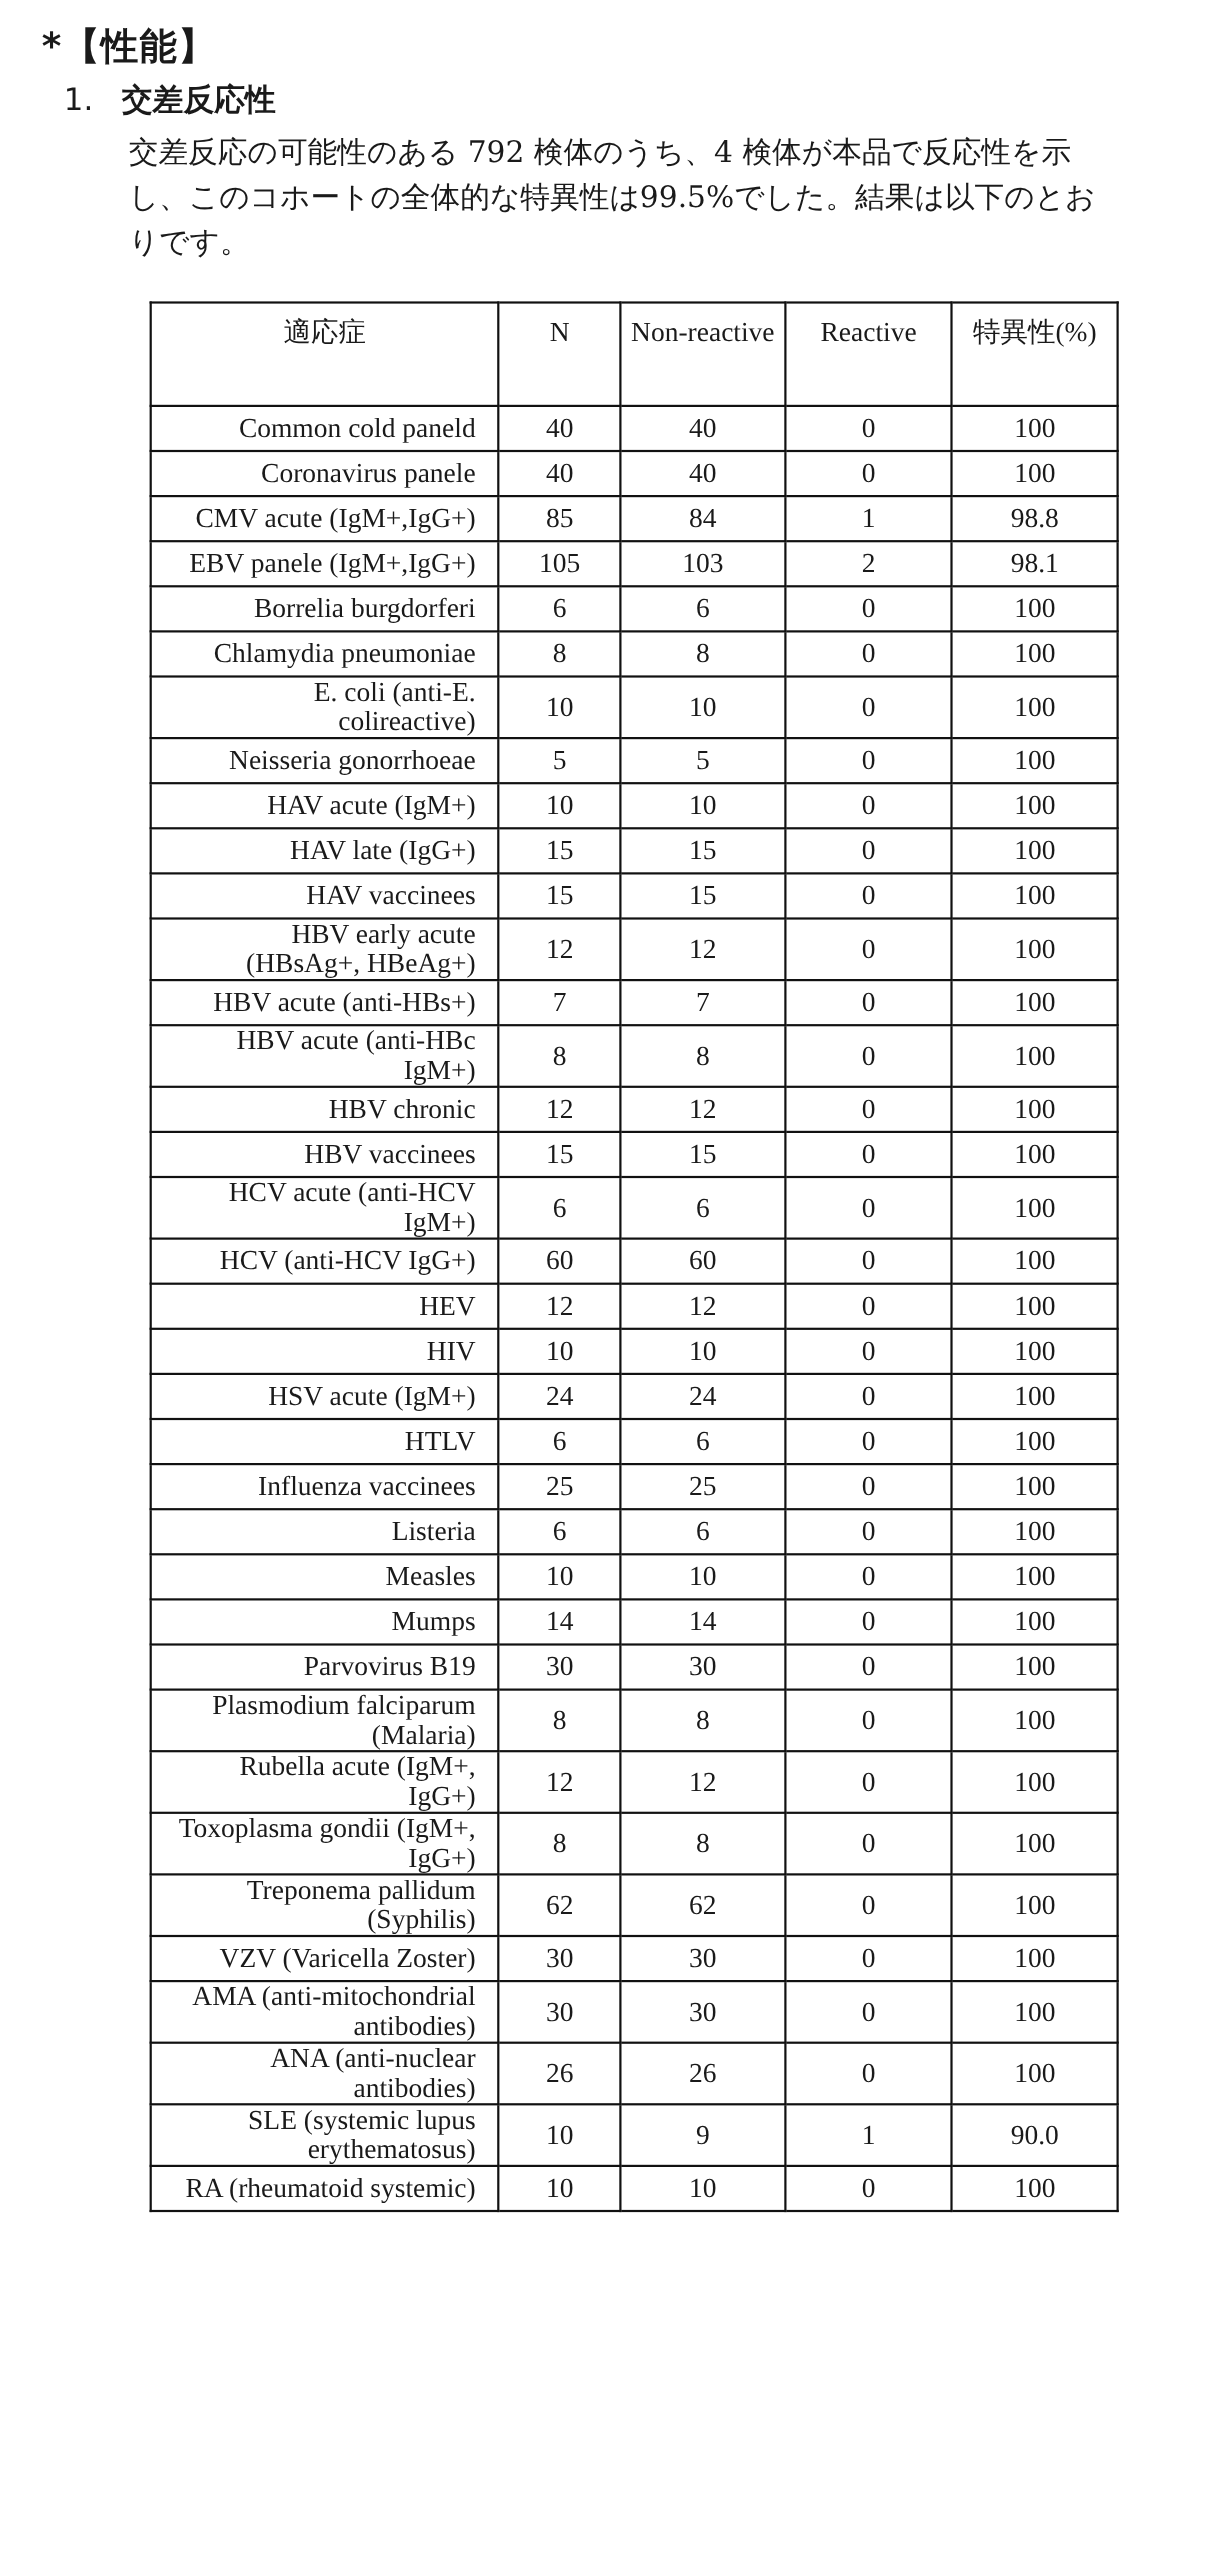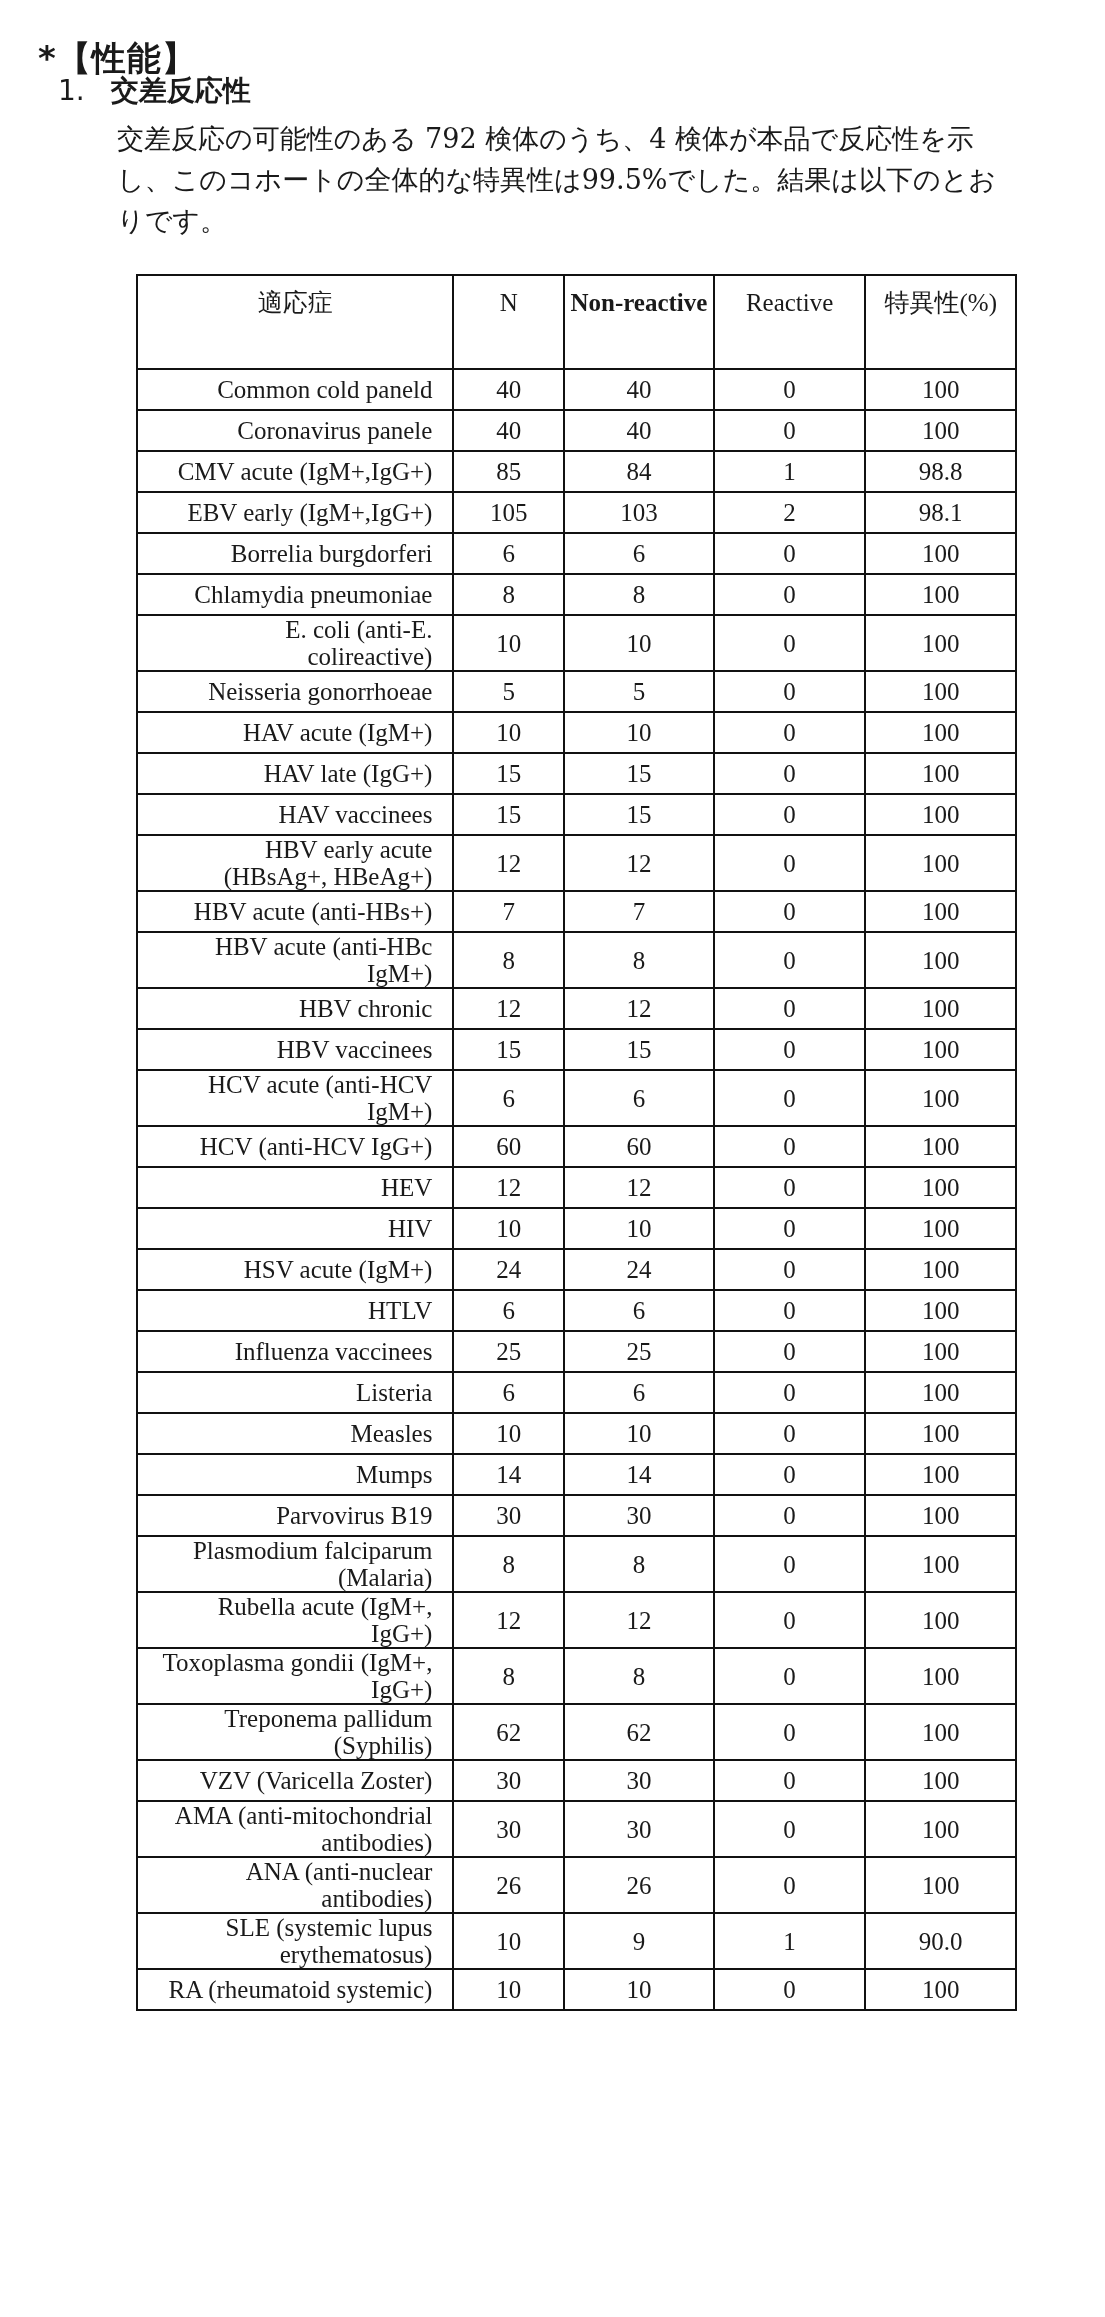--- a/index.html
+++ b/index.html
@@ -1,28 +1,28 @@
 <!DOCTYPE html>
 <html><head>
 <meta charset="utf-8">
 <style>
   html, body { margin: 0; padding: 0; background: #ffffff; }
   body { width: 1105px; height: 2317px; position: relative; color: #1a1a1a;
          font-family: "DejaVu Serif", "Liberation Serif", serif; }
-  .section-heading { position: absolute; left: 38px; top: 36px; font-size: 34px; font-weight: bold;
+  .section-heading { position: absolute; left: 38px; top: 20px; font-size: 34px; font-weight: bold;
          font-family: "DejaVu Sans", "Liberation Sans", sans-serif; letter-spacing: 1px; }
   .sub-heading { position: absolute; left: 58px; top: 72px; font-size: 28px; font-weight: bold;
          font-family: "DejaVu Sans", "Liberation Sans", sans-serif; text-align: right; }
   .sub-heading .num { font-weight: normal; margin-right: 26px; }
   .intro { position: absolute; left: 117px; top: 118px; width: 900px; font-size: 27px; line-height: 41px; }
   table.results { position: absolute; left: 136px; top: 242px; width: 881px; border-collapse: collapse;
          font-family: "Liberation Serif", "DejaVu Serif", serif; font-size: 25px; margin-top: 32px; }
   table.results th, table.results td { border: 2.5px solid #111; padding: 0; }
   table.results th { font-weight: normal; vertical-align: top; padding-top: 8px; line-height: 38px; height: 84px; }
-  table.results th.bold { font-weight: bold; }
+  table.results th.bold { font-weight: normal; }
   table.results td { text-align: center; line-height: 27px; height: 39px; }
   table.results td.name { text-align: right; padding-left: 20px; padding-right: 20px; }
   col.c1 { width: 317px; } col.c2 { width: 111px; } col.c3 { width: 150px; }
   col.c4 { width: 152px; } col.c5 { width: 151px; }
 </style>
 </head>
 <body>
 
 <div class="section-heading"><span>*</span><span>【性能】</span></div>
 
@@ -63,21 +63,21 @@
         <td>100</td>
       </tr>
       <tr>
         <td class="name">CMV acute (IgM+,IgG+)</td>
         <td>85</td>
         <td>84</td>
         <td>1</td>
         <td>98.8</td>
       </tr>
       <tr>
-        <td class="name">EBV early (IgM+,IgG+)</td>
+        <td class="name">EBV panele (IgM+,IgG+)</td>
         <td>105</td>
         <td>103</td>
         <td>2</td>
         <td>98.1</td>
       </tr>
       <tr>
         <td class="name">Borrelia burgdorferi</td>
         <td>6</td>
         <td>6</td>
         <td>0</td>

